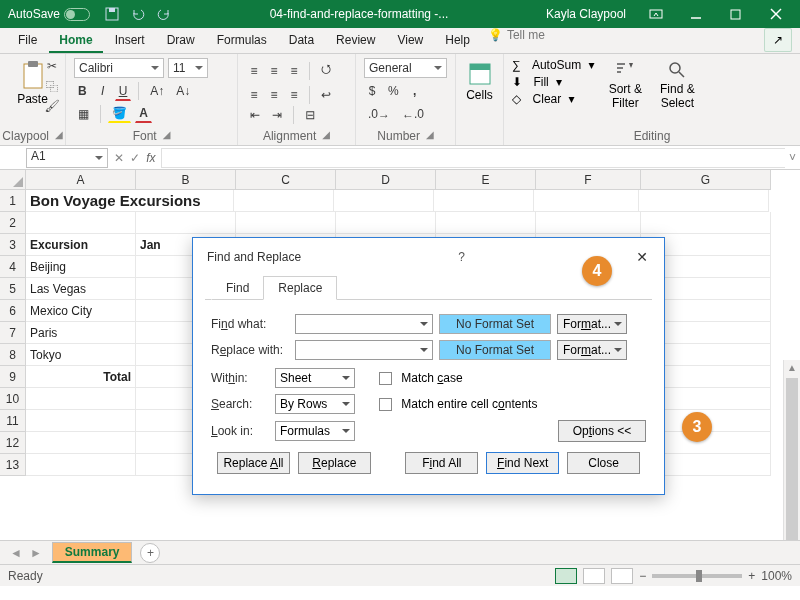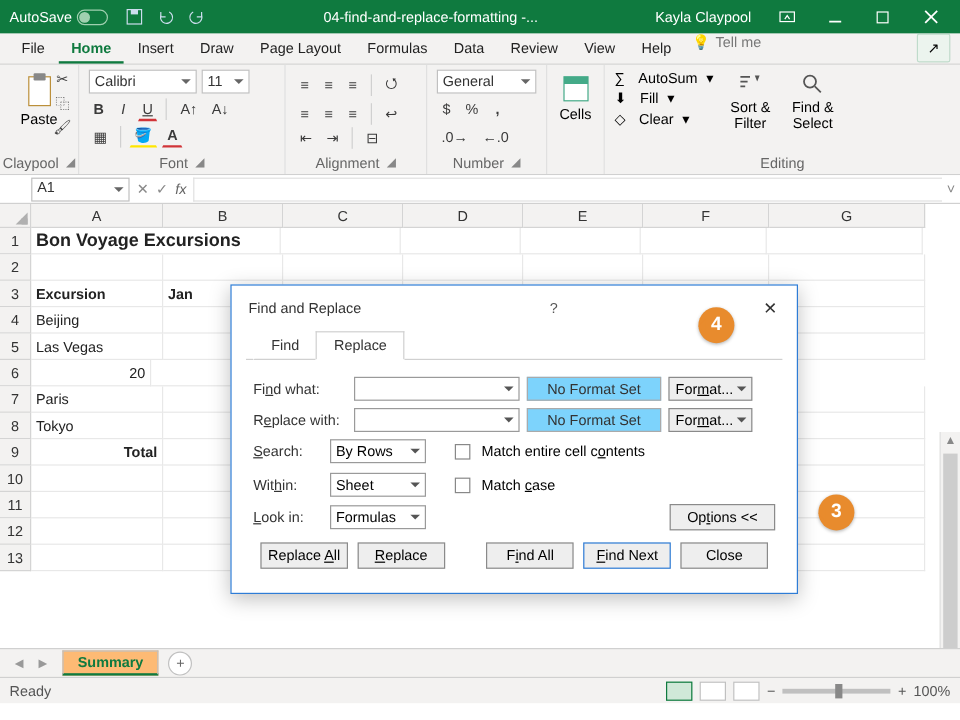--- a/index.html
+++ b/index.html
@@ -148,21 +148,20 @@
         </svg>
       </div>
   </div>
 </div>
 
 <div class="tabs">
   <div class="tab">File</div>
   <div class="tab active">Home</div>
   <div class="tab">Insert</div>
   <div class="tab">Draw</div>
-  <div class="tab">Page Layout</div>
   <div class="tab">Formulas</div>
   <div class="tab">Data</div>
   <div class="tab">Review</div>
   <div class="tab">View</div>
   <div class="tab">Help</div>
   <div class="tellme">
     <span>💡</span>
     <span>Tell me</span>
   </div>
   <div class="share-btn">
@@ -377,20 +376,21 @@
         <div class="cell colA">Las Vegas</div>
         <div class="cell colB right">35</div>
         <div class="cell colC"></div>
         <div class="cell colD"></div>
         <div class="cell colE"></div>
         <div class="cell colF"></div>
         <div class="cell colG"></div>
       </div>
     <div class="gridrow">
         <div class="rowh">6</div>
+        <div class="cell colA">Mexico City</div>
         <div class="cell colB right">20</div>
         <div class="cell colC"></div>
         <div class="cell colD"></div>
         <div class="cell colE"></div>
         <div class="cell colF"></div>
         <div class="cell colG"></div>
       </div>
     <div class="gridrow">
         <div class="rowh">7</div>
         <div class="cell colA">Paris</div>
@@ -507,33 +507,33 @@
       <div class="dlg-input"></div>
       <div class="noformat">No Format Set</div>
       <div class="fmt-btn">For<u>m</u>at...</div>
     </div>
     <div class="dlg-row">
       <div class="dlg-label">R<span class="ul">e</span>place with:</div>
       <div class="dlg-input"></div>
       <div class="noformat">No Format Set</div>
       <div class="fmt-btn">For<u>m</u>at...</div>
     </div>
+    <div class="dlg-row" style="margin-top:8px">
+      <div class="dlg-label" style="width:58px">Wit<span class="ul">h</span>in:</div>
+      <div class="dlg-select">Sheet</div>
+      <div style="width:12px"></div>
+      <span class="chk"></span>
+      <span>&nbsp;Match <u>c</u>ase</span>
+    </div>
     <div class="dlg-row">
       <div class="dlg-label" style="width:58px"><span class="ul">S</span>earch:</div>
       <div class="dlg-select">By Rows</div>
       <div style="width:12px"></div>
       <span class="chk"></span>
       <span>&nbsp;Match entire cell c<u>o</u>ntents</span>
-    </div>
-    <div class="dlg-row" style="margin-top:8px">
-      <div class="dlg-label" style="width:58px">Wit<span class="ul">h</span>in:</div>
-      <div class="dlg-select">Sheet</div>
-      <div style="width:12px"></div>
-      <span class="chk"></span>
-      <span>&nbsp;Match <u>c</u>ase</span>
     </div>
     <div class="dlg-row">
       <div class="dlg-label" style="width:58px"><span class="ul">L</span>ook in:</div>
       <div class="dlg-select">Formulas</div>
       <div class="options-btn">Op<u>t</u>ions &lt;&lt;</div>
     </div>
     <div class="dlg-btns">
       <div class="dlg-btn">Replace <u>A</u>ll</div>
       <div class="dlg-btn"><u>R</u>eplace</div>
       <div style="width:20px"></div>

